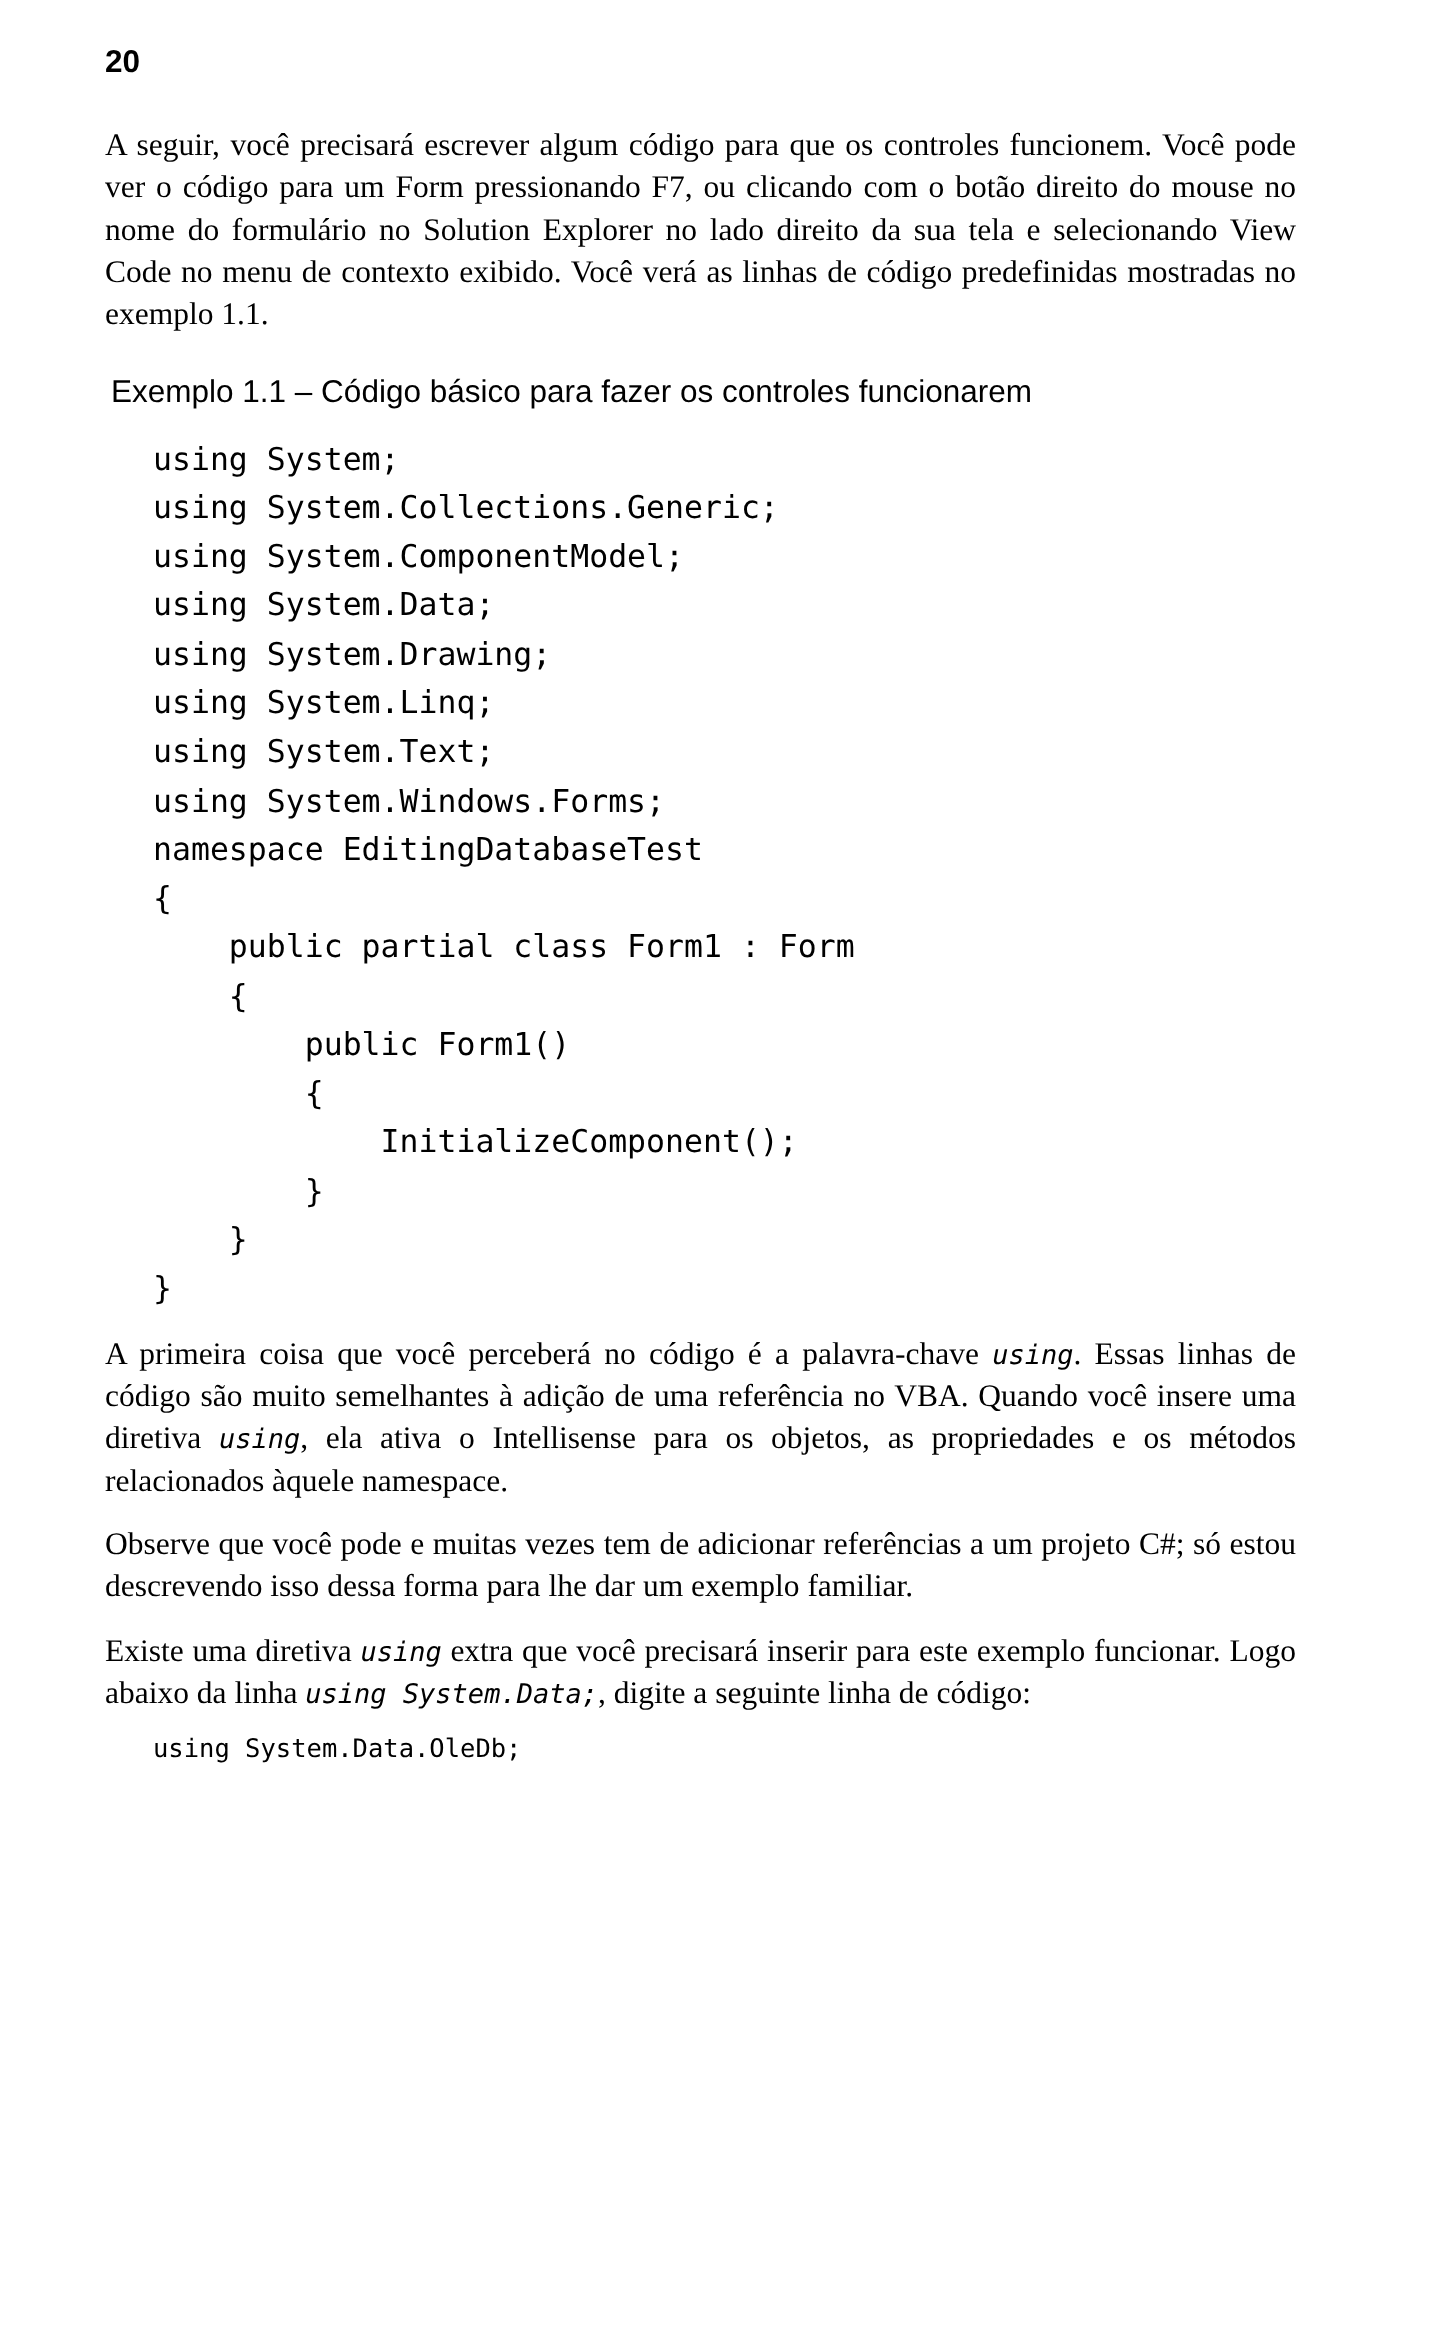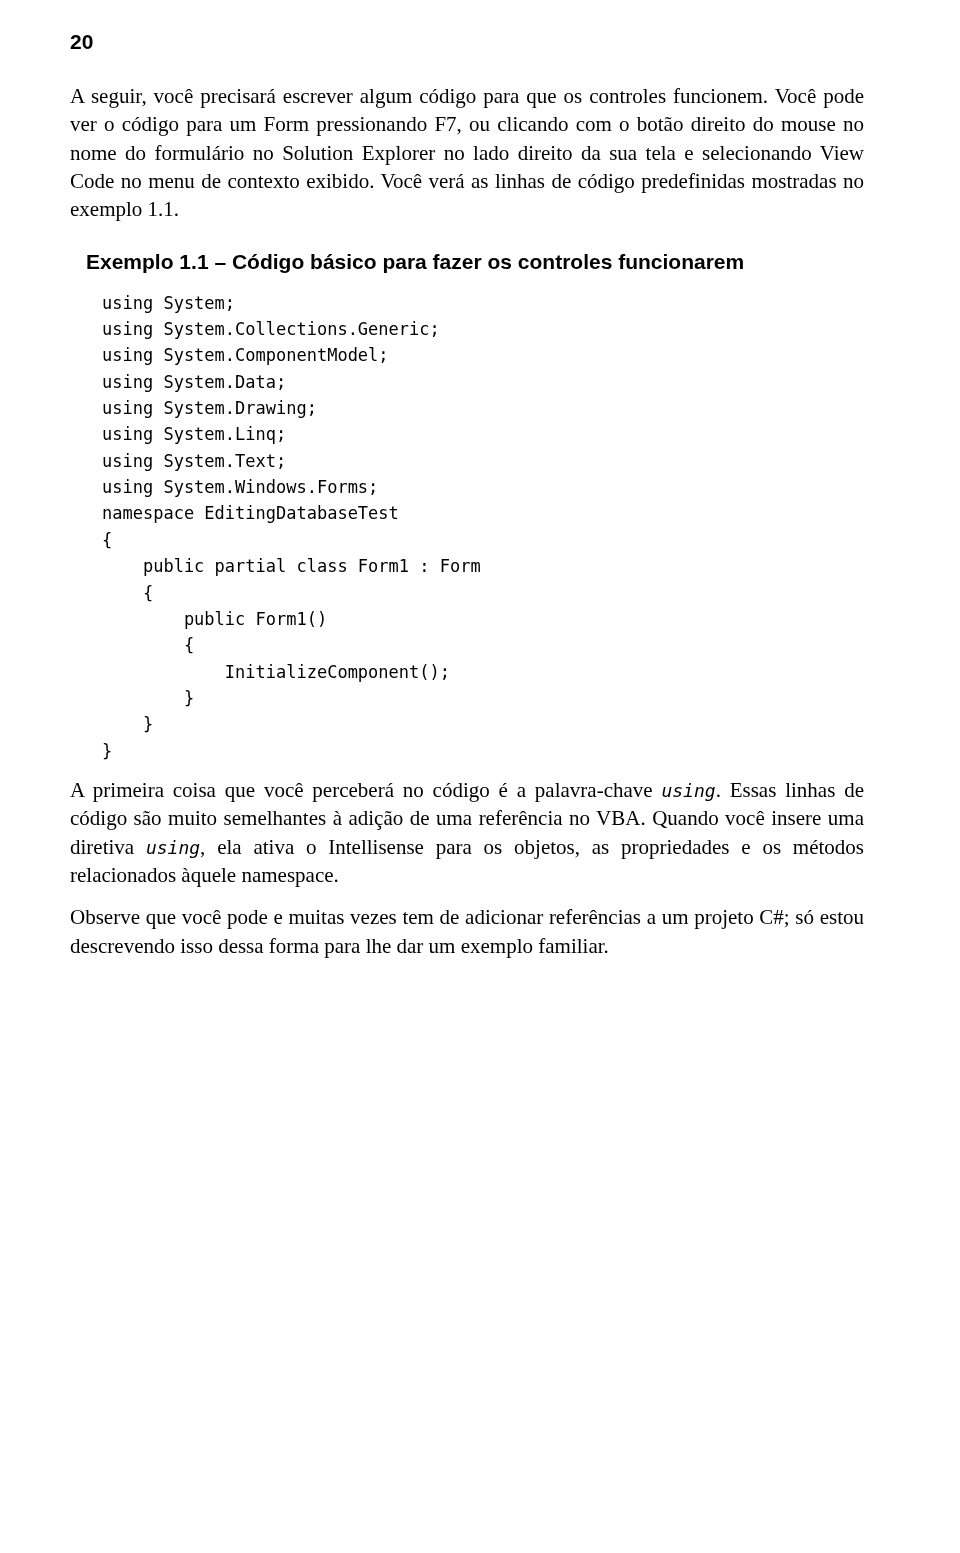--- a/index.html
+++ b/index.html
@@ -28,27 +28,27 @@
     font-size: 21px;
   }
   .body-text {
     font-size: 21px;
     line-height: 1.35;
     text-align: justify;
     margin: 0 0 14px 0;
   }
   .heading-example {
     font-family: Arial, Helvetica, sans-serif;
-    font-weight: bold;
+    font-weight: normal;
     font-size: 21px;
-    margin: 26px 0 14px 16px;
+    margin: 26px 0 14px 4px;
   }
   .code-block {
     font-family: "Lucida Console", Monaco, monospace;
-    font-size: 17px;
+    font-size: 21px;
     line-height: 1.55;
     white-space: pre;
     margin: 16px 0 12px 32px;
   }
   .inline-code {
     font-family: "Lucida Console", Monaco, monospace;
     font-size: 18px;
     font-style: italic;
   }
   .code-line-single {
@@ -88,16 +88,20 @@
         }
     }
 }</div>
 
   <p class="body-text">
     <span>A primeira coisa que você perceberá no código é a palavra-chave </span><span class="inline-code">using</span><span>. Essas linhas de código são muito semelhantes à adição de uma referência no VBA. Quando você insere uma diretiva </span><span class="inline-code">using</span><span>, ela ativa o Intellisense para os objetos, as propriedades e os métodos relacionados àquele namespace.</span>
   </p>
 
   <p class="body-text">Observe que você pode e muitas vezes tem de adicionar referências a um projeto C#; só estou descrevendo isso dessa forma para lhe dar um exemplo familiar.</p>
 
+  <p class="body-text">
+    <span>Existe uma diretiva </span><span class="inline-code">using</span><span> extra que você precisará inserir para este exemplo funcionar. Logo abaixo da linha </span><span class="inline-code">using System.Data;</span><span>, digite a seguinte linha de código:</span>
+  </p>
 
+  <div class="code-line-single">using System.Data.OleDb;</div>
 
 
 </div>
 
 </body></html>

